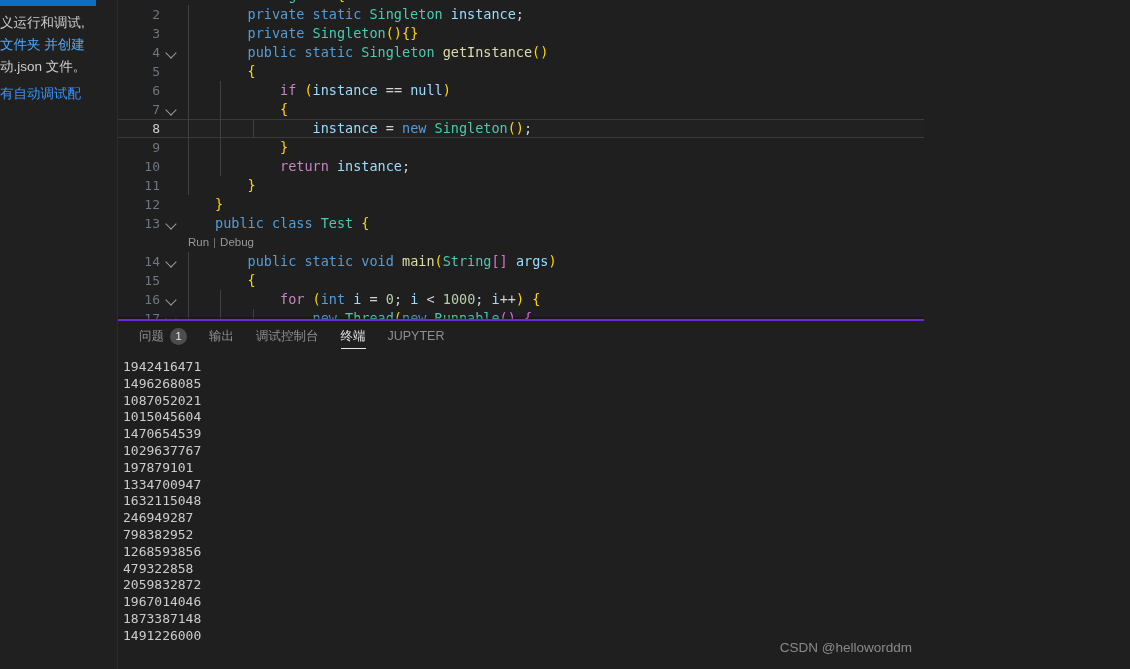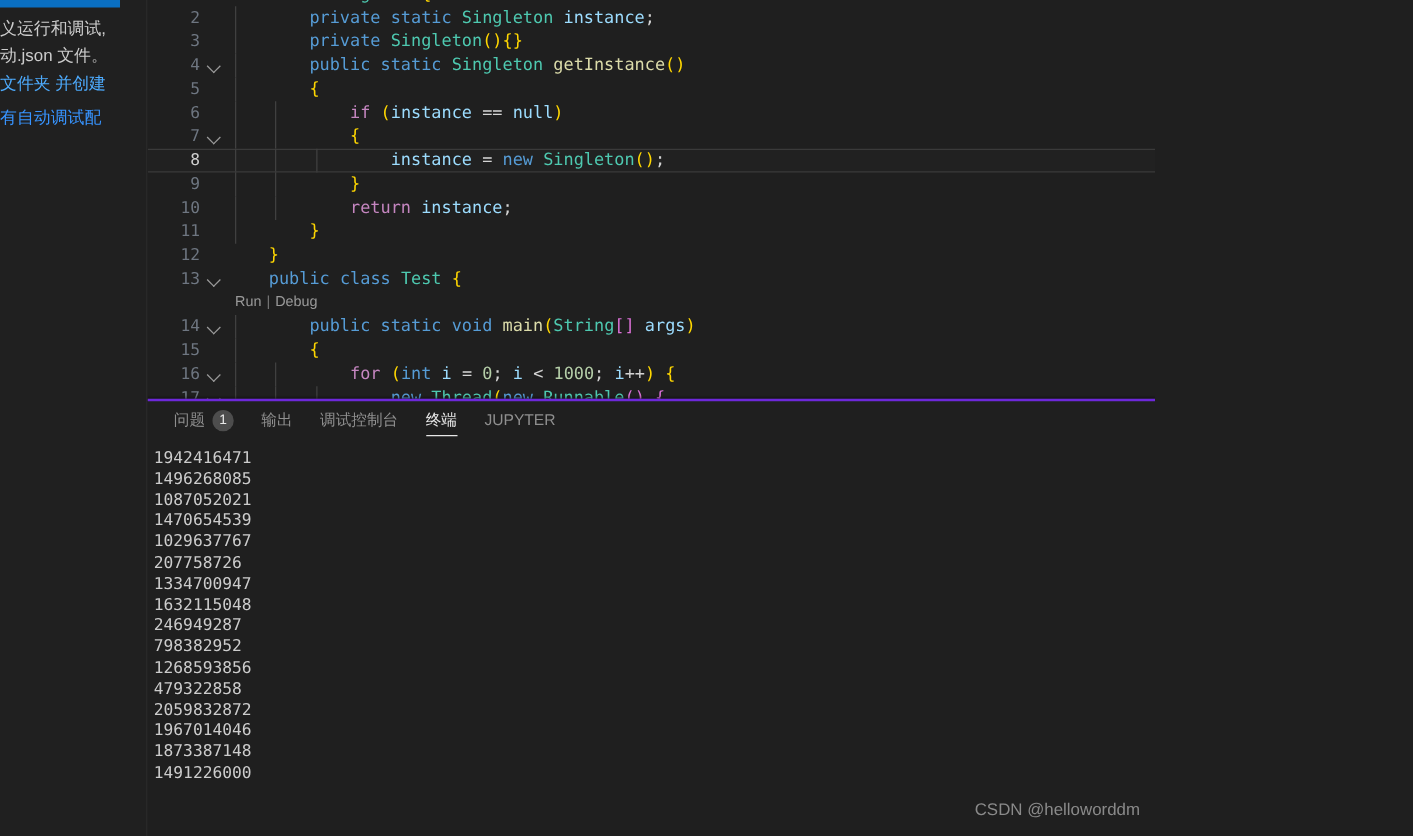--- a/index.html
+++ b/index.html
@@ -155,24 +155,24 @@
 
 <div id="app">
 
   <div class="sidebar">
     <div class="sidebar-accent-bar"></div>
     <div class="sidebar-body">
       <div class="sb-line">
         <span>义运行和调试,</span>
       </div>
       <div class="sb-line">
-        <span>动.json 文件。</span>
+        <span class="lk">文件夹 并创建</span>
       </div>
       <div class="sb-line">
-        <span class="lk">文件夹 并创建</span>
+        <span>动.json 文件。</span>
       </div>
     </div>
     <div class="sidebar-link">有自动调试配</div>
   </div>
 
   <div class="main">
 
     <div class="editor">
       <div class="code-rows" id="code-rows">
           <div class="row"><span class="ln">1</span><span class="fold"></span><span class="gutter-pad"></span><span class="code"><span class="kw">class</span><span> </span><span class="type">Singleton</span><span class="br1">{</span></span></div>
@@ -218,23 +218,24 @@
             <span>终端</span>
           </div>
           <div class="ptab">
             <span>JUPYTER</span>
           </div>
         </div>
       <div class="terminal" id="terminal">
           <div class="tline">1942416471</div>
           <div class="tline">1496268085</div>
           <div class="tline">1087052021</div>
+          <div class="tline">1015045604</div>
           <div class="tline">1470654539</div>
           <div class="tline">1029637767</div>
-          <div class="tline">207758726</div>
+          <div class="tline">197879101</div>
           <div class="tline">1334700947</div>
           <div class="tline">1632115048</div>
           <div class="tline">246949287</div>
           <div class="tline">798382952</div>
           <div class="tline">1268593856</div>
           <div class="tline">479322858</div>
           <div class="tline">2059832872</div>
           <div class="tline">1967014046</div>
           <div class="tline">1873387148</div>
           <div class="tline">1491226000</div>

